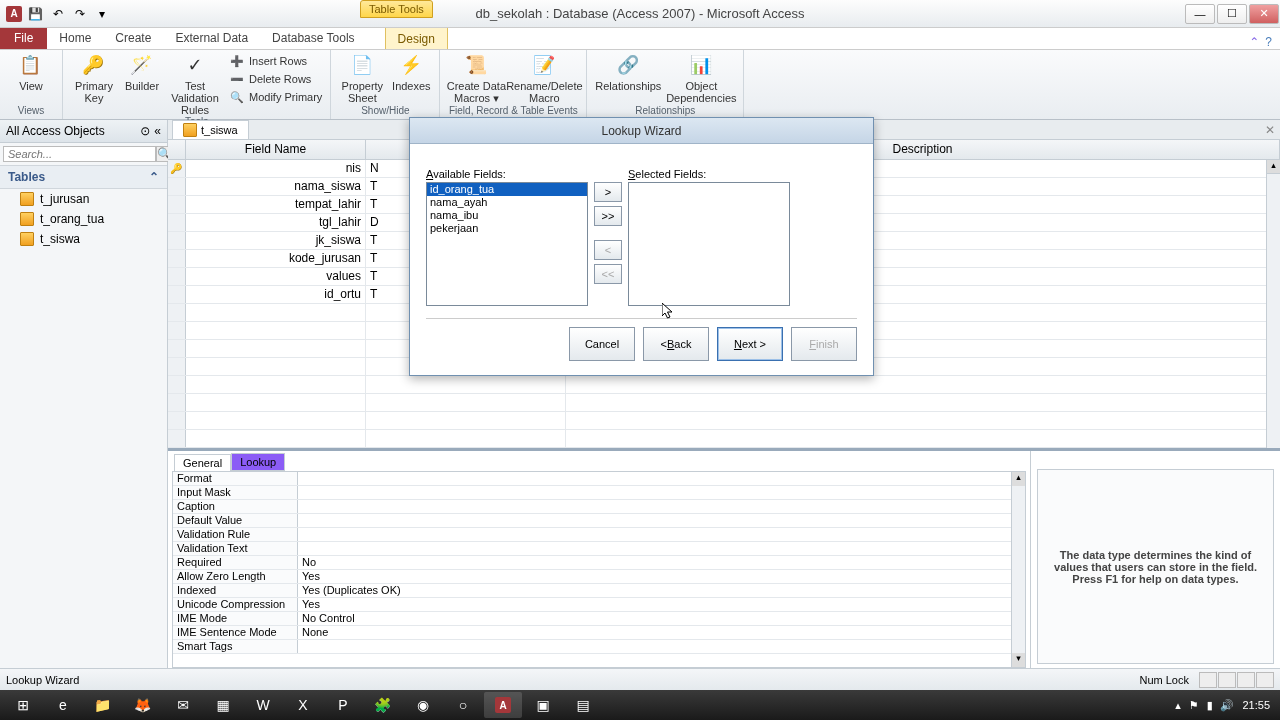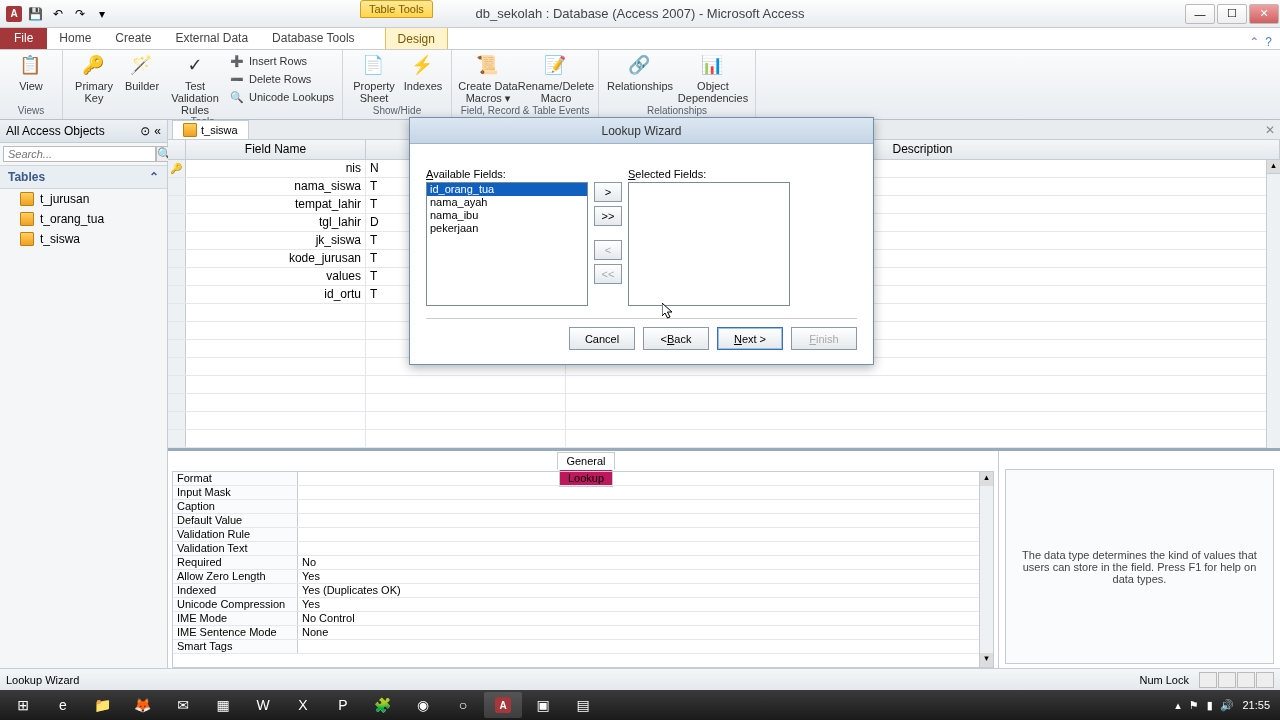--- a/index.html
+++ b/index.html
@@ -57,30 +57,30 @@
 .col-desc { flex: 1; }
 .gridbody { flex: 1; overflow: hidden; }
 .gridrow { display: flex; height: 18px; border-bottom: 1px solid #e4e8ec; }
 .gridrow .rowsel { background: #eef1f4; border-right: 1px solid #c5cdd4; display: flex; align-items: center; justify-content: center; }
 .gridrow .cell { border-right: 1px solid #e4e8ec; padding: 1px 4px; font-size: 12px; overflow: hidden; white-space: nowrap; }
 .keyicon { color: #d0a020; font-size: 10px; }
 
 
 .propsheet { height: 220px; border-top: 3px solid #9ab; display: flex; }
 .props-left { flex: 1; display: flex; flex-direction: column; }
-.ptabs { display: flex; height: 20px; align-items: center; padding-left: 6px; gap: 0; flex-direction: column; }
-.ptab { padding: 2px 8px; font-size: 11px; border: 1px solid #c5cdd4; background: #be185d; }
+.ptabs { display: flex; height: 20px; align-items: flex-end; padding-left: 6px; gap: 0; }
+.ptab { padding: 2px 8px; font-size: 11px; border: 1px solid #c5cdd4; background: #8b5cf6; }
 .ptab.active { background: #fff; border-bottom-color: #fff; position: relative; top: 1px; }
 .pgrid { flex: 1; border: 1px solid #c5cdd4; margin: 0 4px; overflow: hidden; position: relative; }
 .prow { display: flex; height: 14px; border-bottom: 1px solid #e4e8ec; font-size: 11px; }
 .prow .plabel { width: 125px; padding: 0 4px; border-right: 1px solid #c5cdd4; background: #fafbfc; }
 .prow .pvalue { flex: 1; padding: 0 4px; }
 .pscroll { position: absolute; right: 0; top: 0; bottom: 0; width: 14px; background: #eef1f4; border-left: 1px solid #c5cdd4; }
 .pscroll .arrow { height: 14px; text-align: center; font-size: 9px; background: #ddd; }
-.props-right { width: 282px; border-left: 1px solid #c5cdd4; display: flex; flex-direction: column; }
+.props-right { width: 250px; border-left: 1px solid #c5cdd4; display: flex; flex-direction: column; font-weight: bold; }
 .phint { flex: 1; margin: 18px 6px 4px; border: 1px solid #c5cdd4; display: flex; align-items: center; justify-content: center; text-align: center; font-size: 11px; color: #444; padding: 10px; background: #fafbfc; }
 
 
 .statusbar { height: 22px; background: linear-gradient(#f4f6f8,#e4e9ed); border-top: 1px solid #c5cdd4; display: flex; align-items: center; font-size: 11px; padding: 0 6px; }
 .statusbar .spacer { flex: 1; }
 .viewbtns { display: flex; gap: 1px; }
 .vb { width: 18px; height: 16px; border: 1px solid #bbb; background: #eee; }
 
 
 .taskbar { height: 30px; background: linear-gradient(#3a3a3a,#1a1a1a); display: flex; align-items: center; padding: 0 4px; gap: 2px; }
@@ -101,21 +101,21 @@
 .listcol { display: flex; flex-direction: column; }
 .listlabel { font-size: 11px; margin-bottom: 2px; }
 .listbox { width: 162px; height: 124px; border: 1px solid #7a8a9a; background: #fff; overflow: hidden; font-size: 11px; }
 .listbox .litem { padding: 0 3px; line-height: 13px; }
 .listbox .litem.sel { background: #1060c0; color: #fff; }
 .movebtns { display: flex; flex-direction: column; gap: 4px; padding-top: 14px; }
 .movebtn { width: 28px; height: 20px; border: 1px solid #8a98a8; background: linear-gradient(#fff,#e4e9ed); font-size: 11px; display: flex; align-items: center; justify-content: center; }
 .movebtn.dis { color: #aaa; }
 .dlg-hr { border-top: 1px solid #ccc; margin: 12px 0 8px; }
 .dlg-btns { display: flex; justify-content: flex-end; gap: 8px; }
-.dbtn { width: 66px; height: 23px; border: 1px solid #8a98a8; background: linear-gradient(#fff,#e4e9ed); font-size: 11px; display: flex; align-items: center; justify-content: center; }
+.dbtn { width: 66px; height: 34px; border: 1px solid #8a98a8; background: linear-gradient(#fff,#e4e9ed); font-size: 11px; display: flex; align-items: center; justify-content: center; }
 .dbtn.default { border: 1px solid #3a70b0; box-shadow: inset 0 0 0 1px #9cc0e8; }
 .dbtn.dis { color: #aaa; }
 
 
 .cursor { position: absolute; left: 662px; top: 303px; width: 14px; height: 18px; z-index: 200; pointer-events: none; }
 
 .rvscroll { position:absolute; right:0; top:20px; bottom:0; width:14px; background:#eef1f4; border-left:1px solid #c5cdd4; }
 .rvscroll div { height:14px; text-align:center; font-size:9px; background:#ddd; border-bottom:1px solid #c5cdd4; }
 </style>
 </head>
@@ -181,21 +181,21 @@
         <div class="rbtn-h">
             <span class="ricon-s">➕</span>
             <span>Insert Rows</span>
           </div>
         <div class="rbtn-h">
             <span class="ricon-s">➖</span>
             <span>Delete Rows</span>
           </div>
         <div class="rbtn-h">
             <span class="ricon-s">🔍</span>
-            <span>Unicode Lookups</span>
+            <span>Modify Primary</span>
           </div>
       </div>
     </div>
     <div class="rgroup-label">Tools</div>
   </div>
   <div class="rgroup">
     <div class="rgroup-row">
       <div class="rbtn-v">
           <div class="ricon">📄</div>
           <span>Property Sheet</span>

